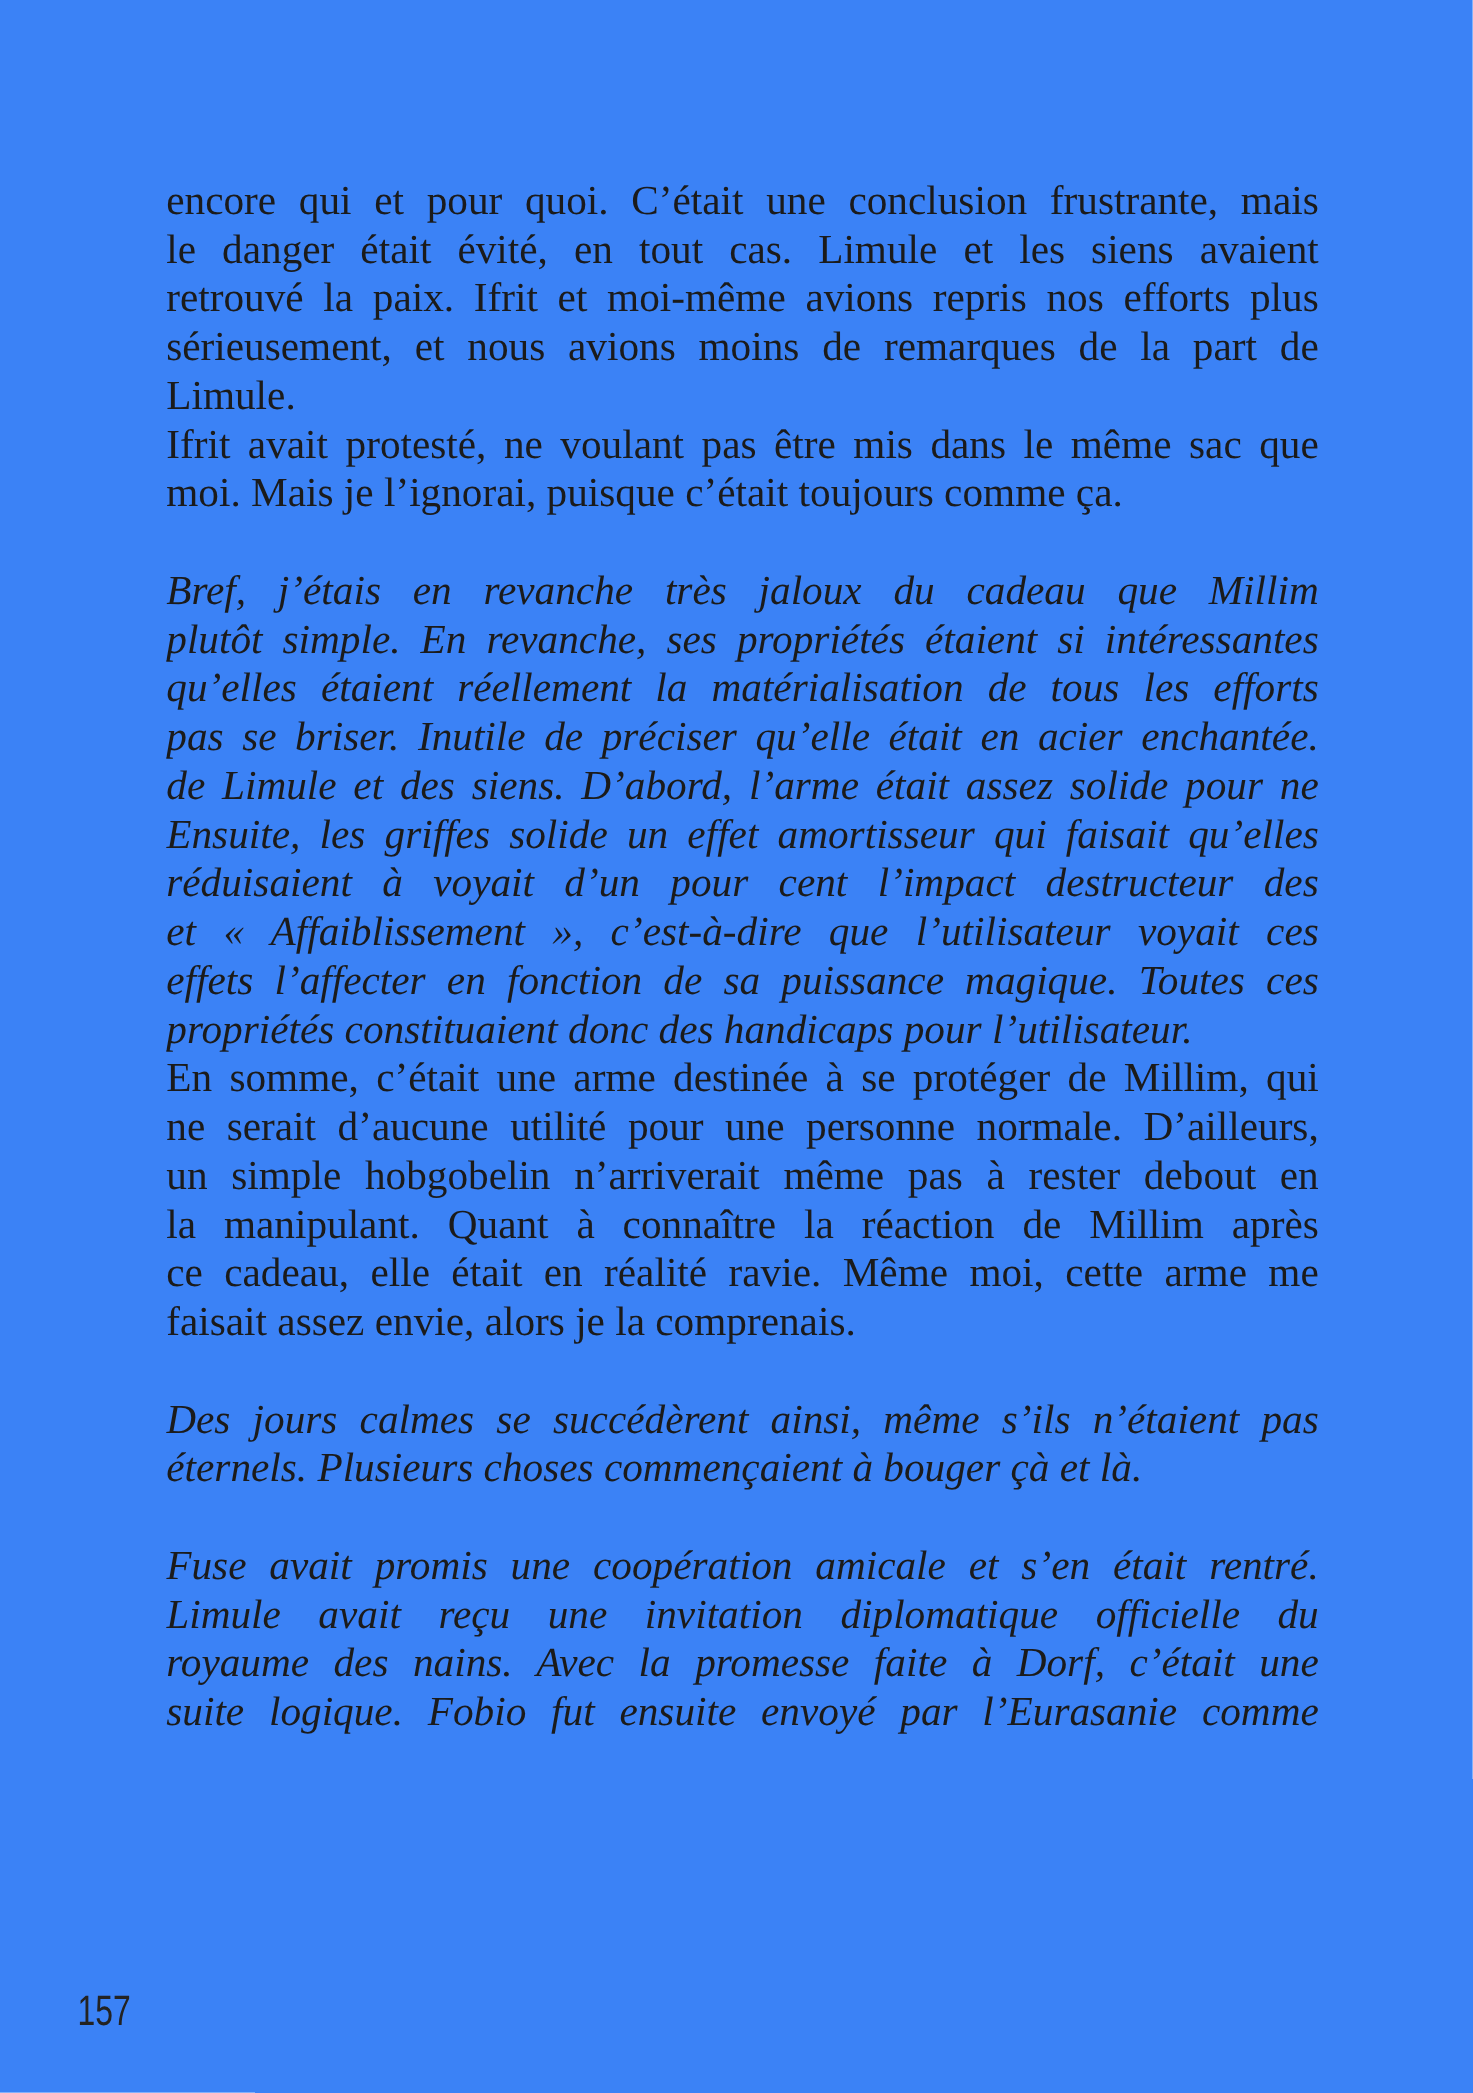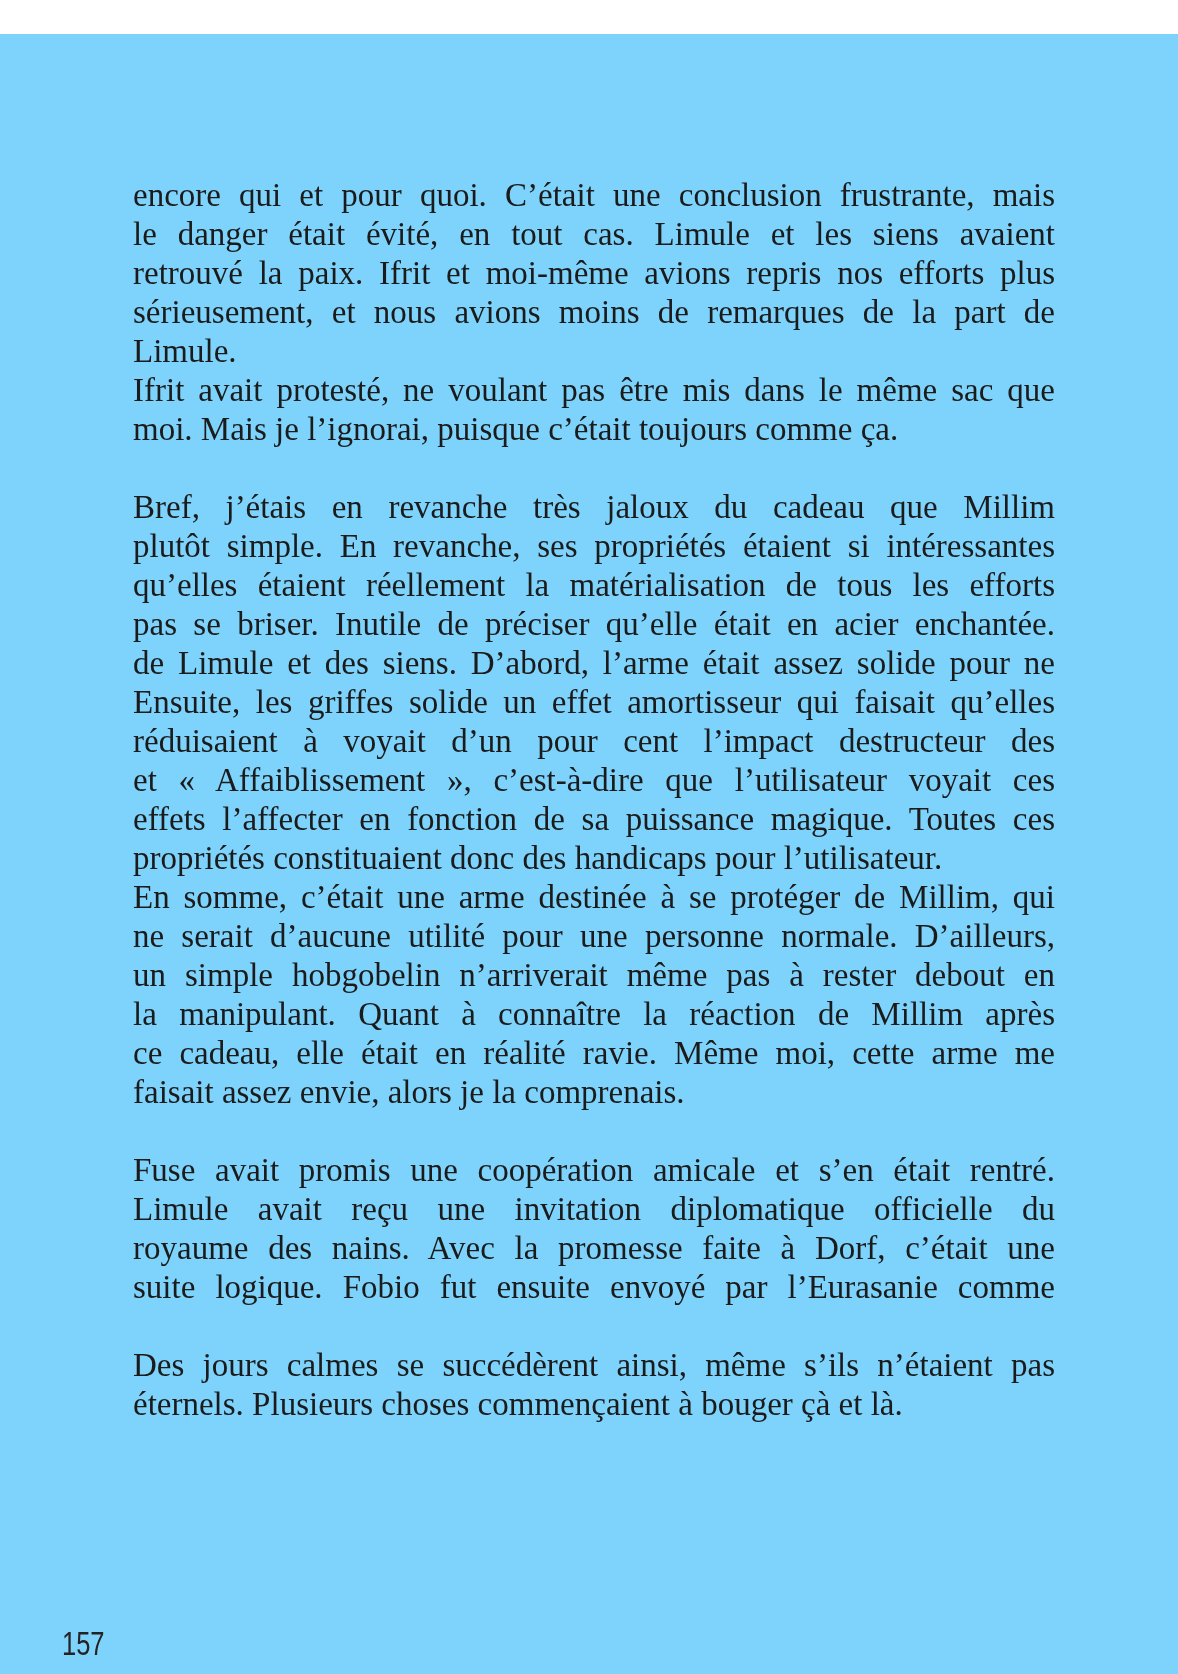--- a/index.html
+++ b/index.html
@@ -10,36 +10,36 @@
   body {
     width: 1178px;
     height: 1674px;
     background: #ffffff;
     position: relative;
     font-family: "Liberation Serif", serif;
   }
   .book-page {
     position: absolute;
     inset: 0;
-    background: #7dd3fc;
-    margin-top: 34px;
+    background: #3b82f6;
   }
   .text-block {
     position: absolute;
     left: 133px;
     top: 142px;
     width: 922px;
     color: #1b1b1b;
     font-size: 33px;
   }
   .para {
     margin: 0;
   }
   .para.gap {
     margin-top: 39px;
+    font-style: italic;
   }
   .line {
     height: 39px;
     line-height: 39px;
     text-align: justify;
     text-align-last: justify;
     text-justify: inter-word;
     overflow: hidden;
     white-space: normal;
   }
@@ -88,24 +88,24 @@
       </div>
       <div class="para">
         <div class="line">En somme, c’était une arme destinée à se protéger de Millim, qui</div>
         <div class="line">ne serait d’aucune utilité pour une personne normale. D’ailleurs,</div>
         <div class="line">un simple hobgobelin n’arriverait même pas à rester debout en</div>
         <div class="line">la manipulant. Quant à connaître la réaction de Millim après</div>
         <div class="line">ce cadeau, elle était en réalité ravie. Même moi, cette arme me</div>
         <div class="line final">faisait assez envie, alors je la comprenais.</div>
       </div>
       <div class="para gap">
+        <div class="line">Des jours calmes se succédèrent ainsi, même s’ils n’étaient pas</div>
+        <div class="line final">éternels. Plusieurs choses commençaient à bouger çà et là.</div>
+      </div>
+      <div class="para gap">
         <div class="line">Fuse avait promis une coopération amicale et s’en était rentré.</div>
         <div class="line">Limule avait reçu une invitation diplomatique officielle du</div>
         <div class="line">royaume des nains. Avec la promesse faite à Dorf, c’était une</div>
         <div class="line">suite logique. Fobio fut ensuite envoyé par l’Eurasanie comme</div>
-      </div>
-      <div class="para gap">
-        <div class="line">Des jours calmes se succédèrent ainsi, même s’ils n’étaient pas</div>
-        <div class="line final">éternels. Plusieurs choses commençaient à bouger çà et là.</div>
       </div>
     </div>
   <div class="page-number">157</div>
 </div>
 
 </body></html>

